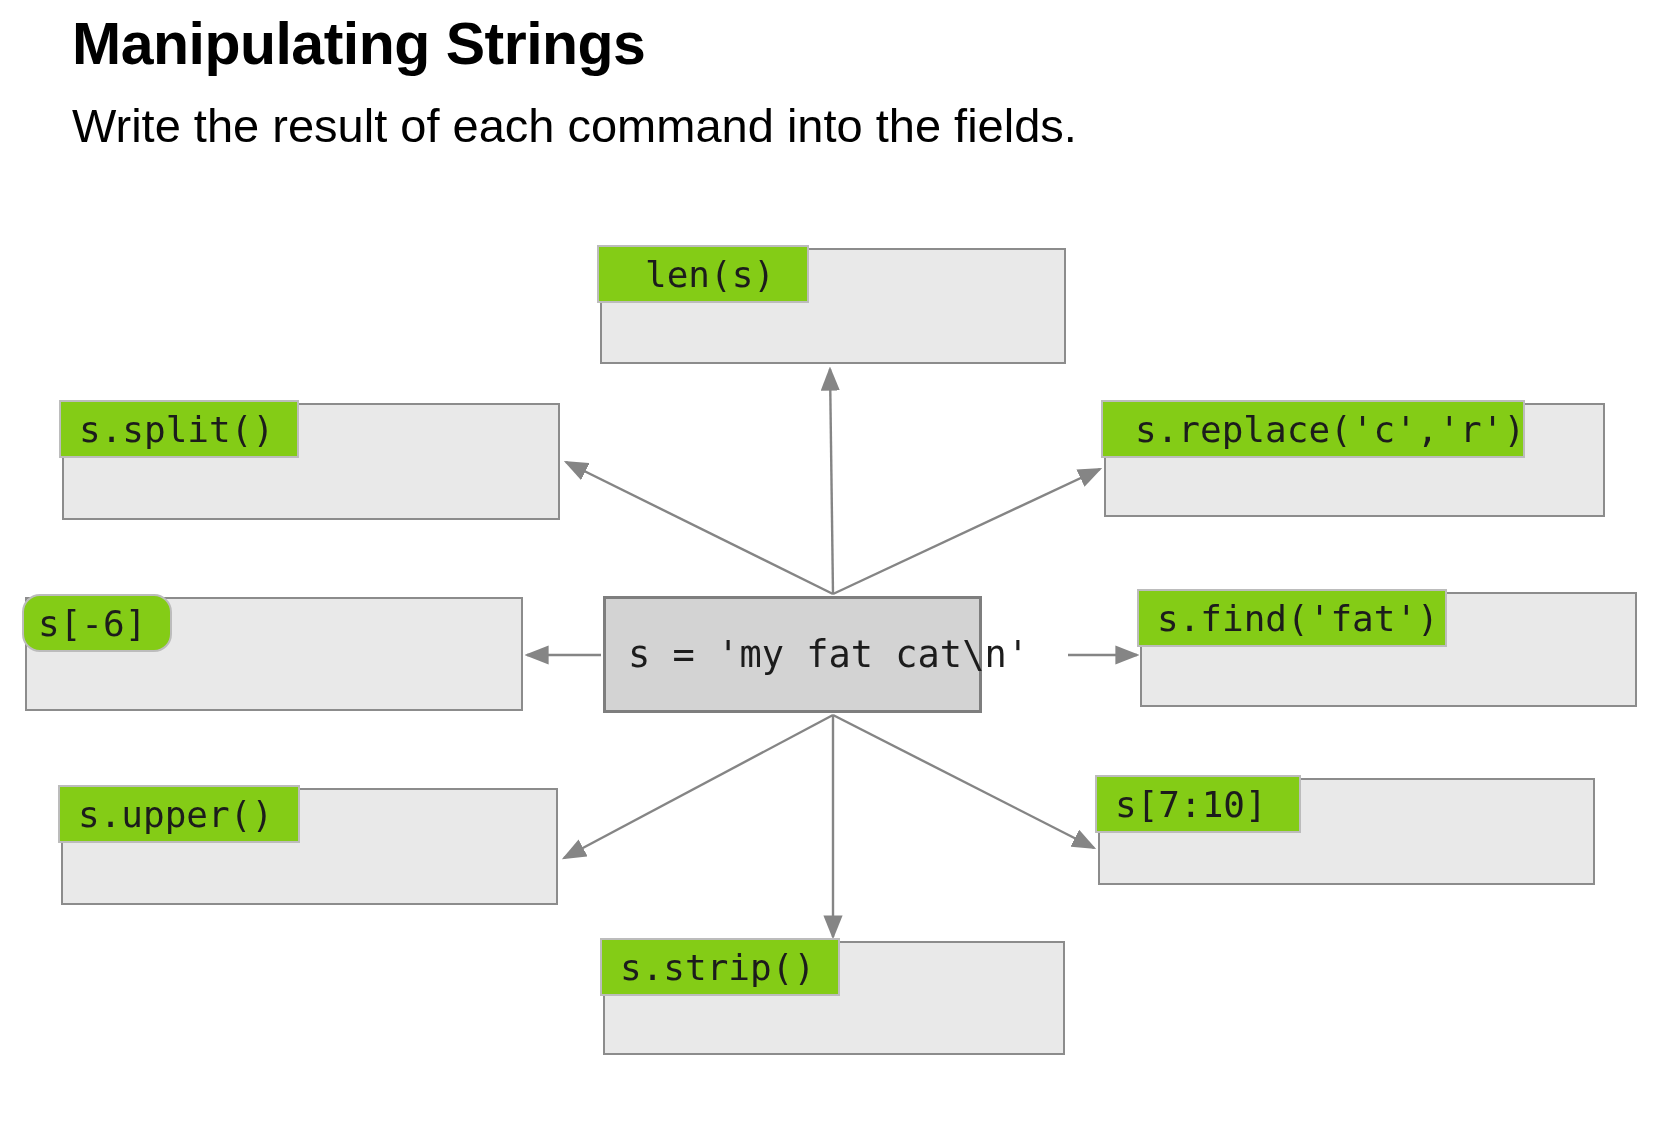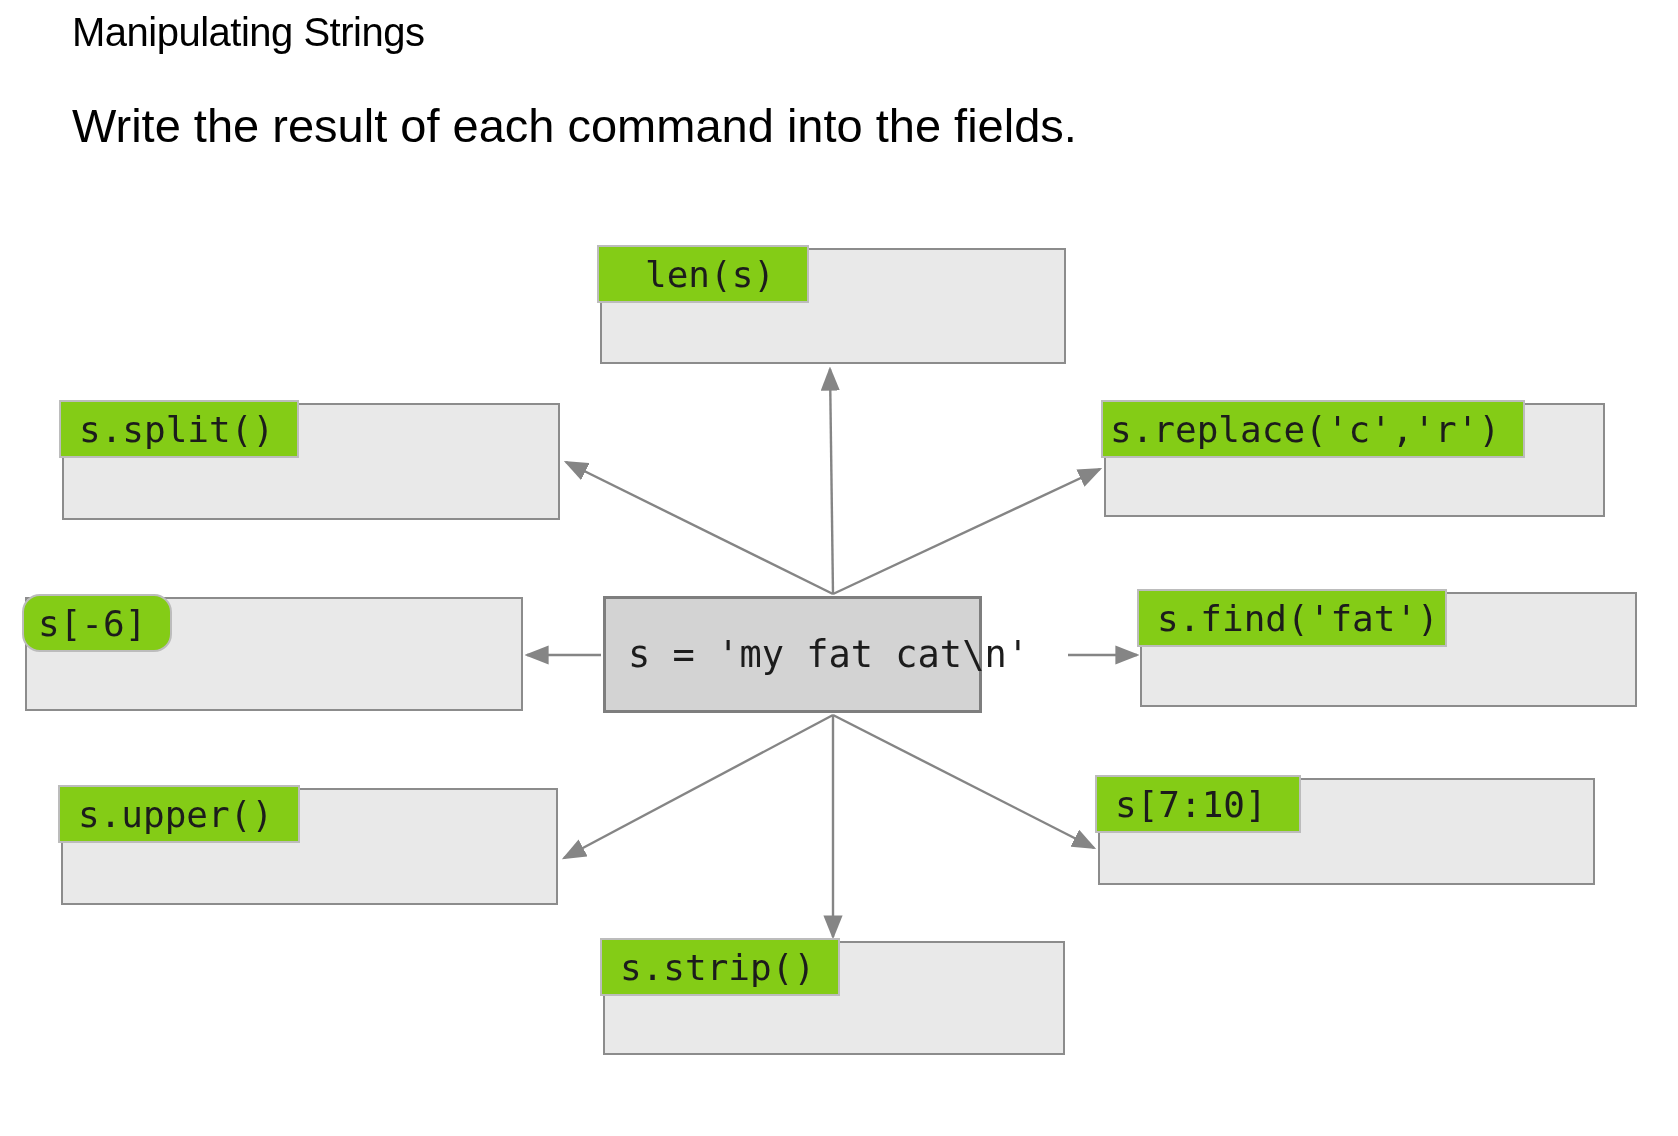--- a/index.html
+++ b/index.html
@@ -3,21 +3,21 @@
 <meta charset="utf-8">
 <style>
   html,body { margin:0; padding:0; background:#ffffff; }
   .canvas {
     position:relative; width:1678px; height:1136px;
     background:#ffffff; overflow:hidden;
     font-family:"Liberation Sans", sans-serif;
   }
   .title {
     position:absolute; left:72px; top:10px;
-    font-size:40px; font-weight:normal; color:#000;
+    font-size:59px; font-weight:bold; color:#000;
     letter-spacing:-0.5px; white-space:pre;
   }
   .subtitle {
     position:absolute; left:72px; top:98px;
     font-size:47px; color:#000; white-space:pre;
   }
   .node { position:absolute; }
   .field {
     position:absolute; left:0; top:0; right:0; bottom:0;
     background:#e9e9e9; border:2px solid #8c8c8c;
@@ -66,21 +66,21 @@
       <div class="node" style="left: 600px; top: 248px; width: 466px; height: 116px;">
     <div class="field"></div>
     <div class="cmd-label" style="width: 212px; padding-left: 46px;">len(s)</div>
   </div>
       <div class="node" style="left: 62px; top: 403px; width: 498px; height: 117px;">
     <div class="field"></div>
     <div class="cmd-label" style="width: 240px; padding-left: 18px;">s.split()</div>
   </div>
       <div class="node" style="left: 1104px; top: 403px; width: 501px; height: 114px;">
     <div class="field"></div>
-    <div class="cmd-label" style="width: 424px; padding-left: 7px;">s.replace('c','r')</div>
+    <div class="cmd-label" style="width: 424px; padding-left: 32px;">s.replace('c','r')</div>
   </div>
       <div class="node" style="left: 25px; top: 597px; width: 498px; height: 114px;">
     <div class="field"></div>
     <div class="cmd-label" style="width: 150px; padding-left: 14px; border-radius: 18px;">s[-6]</div>
   </div>
       <div class="node" style="left: 1140px; top: 592px; width: 497px; height: 115px;">
     <div class="field"></div>
     <div class="cmd-label" style="width: 310px; padding-left: 18px;">s.find('fat')</div>
   </div>
       <div class="node" style="left: 61px; top: 788px; width: 497px; height: 117px;">

